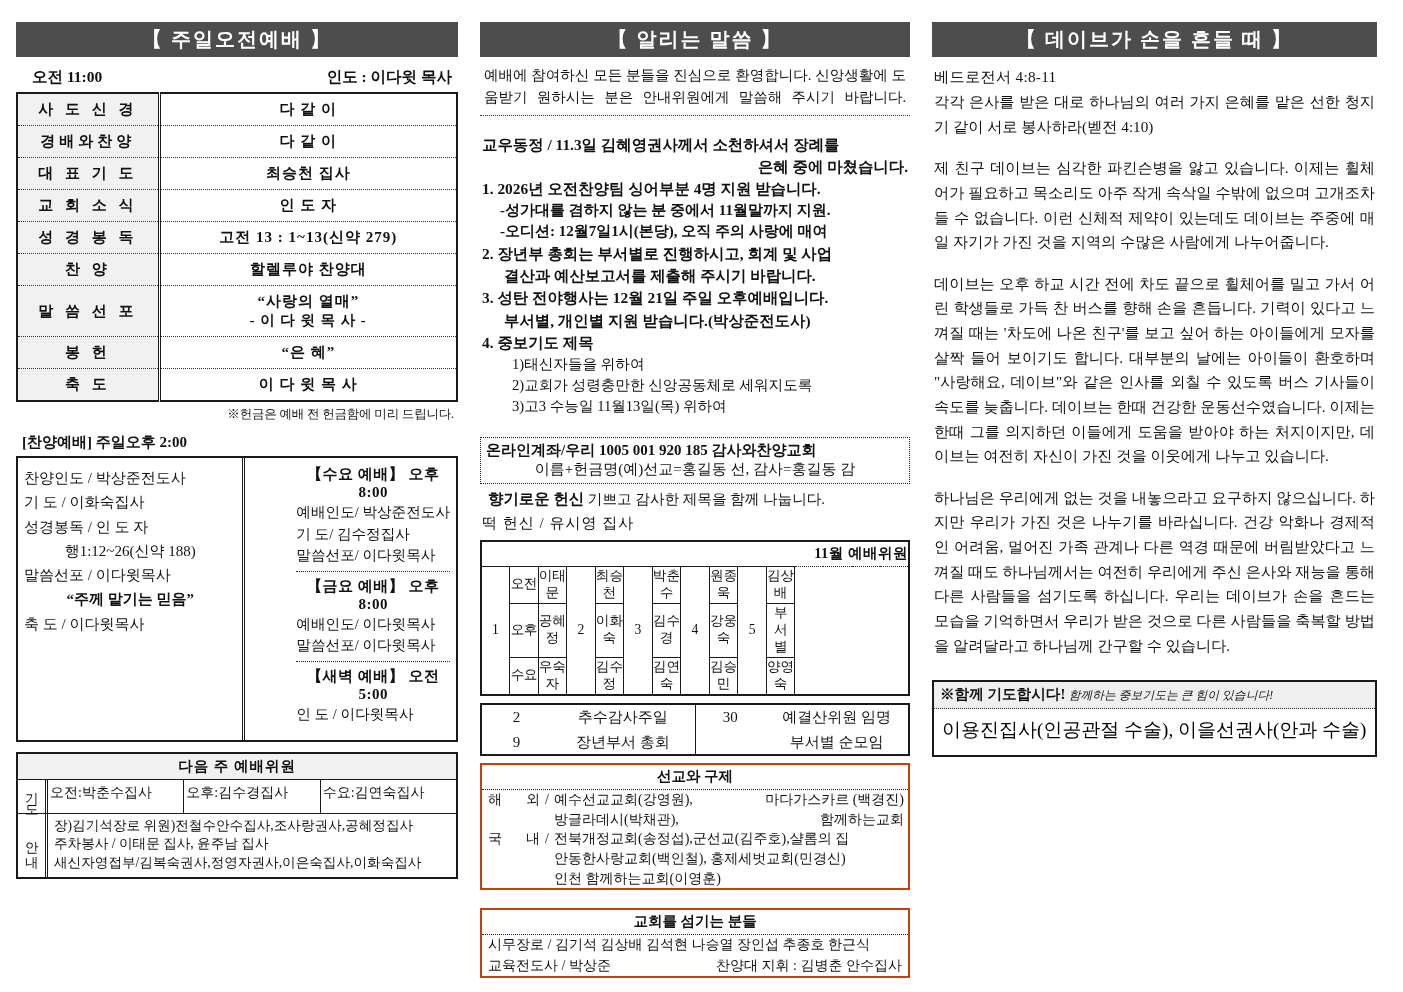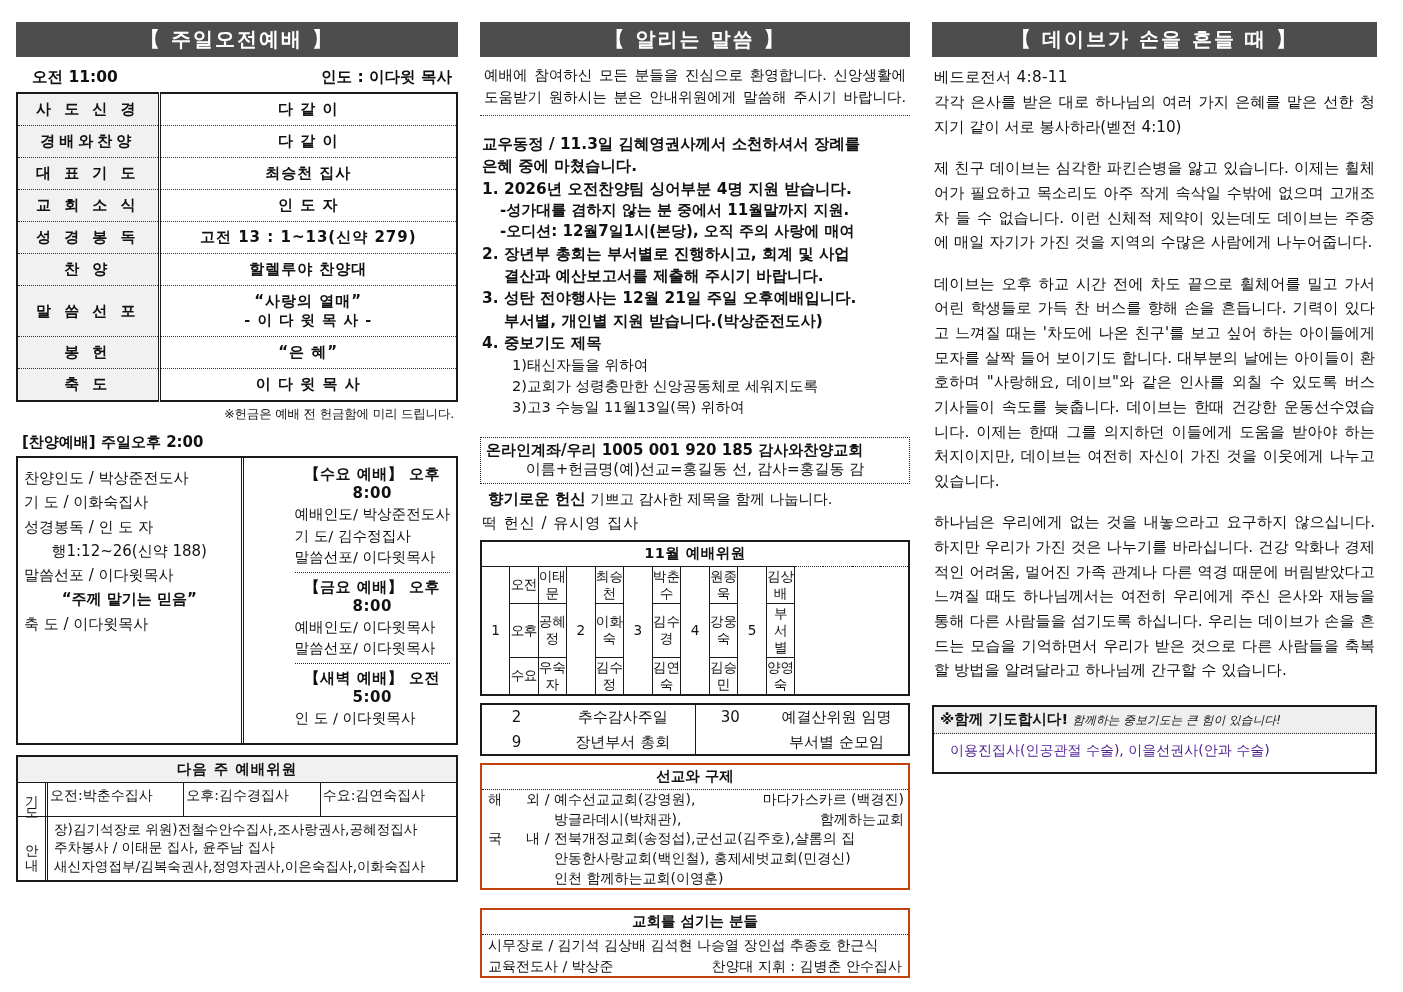--- a/index.html
+++ b/index.html
@@ -10,20 +10,21 @@
   body {
     width: 1403px; height: 992px;
     font-family: "DejaVu Sans", "Liberation Sans", sans-serif;
     color: #111111;
     overflow: hidden;
   }
   .page {
     position: relative;
     width: 1114px; height: 992px;
     padding: 0;
+    font-family: Liberation Serif, serif;
   }
   .cols {
     display: flex;
     width: 1403px; height: 992px;
     padding: 22px 16px 8px 16px;
     gap: 22px;
   }
   .col { position: relative; }
   .col-left  { width: 442px; }
   .col-mid   { width: 430px; }
@@ -168,21 +169,21 @@
     padding: 7px 4px 6px 4px;
     border-bottom: 1px dotted #333;
   }
   .ann-block { padding: 18px 2px 6px 2px; }
   .ann-line {
     font-size: 15.4px;
     font-weight: bold;
     line-height: 1.42;
     white-space: nowrap;
   }
-  .ann-line.ctr { text-align: left; }
+  .ann-line.ctr { text-align: right; }
   .ann-item {
     font-size: 15.4px;
     font-weight: bold;
     line-height: 1.44;
     white-space: nowrap;
   }
   .ann-sub {
     font-size: 15px;
     font-weight: bold;
     line-height: 1.44;
@@ -214,21 +215,21 @@
   .offer-l2 { font-size: 15px; padding: 3px 0 7px 2px; letter-spacing: 1px;}
 
   table.grid {
     width: 100%;
     border-collapse: collapse;
     border: 2px solid #1a1a1a;
     table-layout: fixed;
     margin-bottom: 7px;
   }
   table.grid th.gtitle {
-    font-size: 14.5px; font-weight: bold; text-align: center;
+    font-size: 14.5px; font-weight: bold; text-align: right;
     padding: 2px 0 3px 0;
     border-bottom: 1px dotted #222;
     letter-spacing: 0.5px;
   }
   table.grid td {
     font-size: 13.6px;
     text-align: center;
     border: 1px solid #1a1a1a;
     padding: 1px 0;
     line-height: 1.25;
@@ -285,23 +286,23 @@
   .pray-head {
     background: #efefef;
     border-bottom: 1px dotted #222;
     padding: 3px 6px 4px 6px;
     font-size: 13.6px;
     white-space: nowrap;
   }
   .pray-head b { font-size: 14.6px; }
   .pray-head i { font-size: 11.8px; font-style: italic; }
   .pray-body {
-    padding: 8px 8px 12px 16px;
-    font-size: 14px;
-    color: #4c1d95;
+    padding: 8px 8px 12px 8px;
+    font-size: 19px;
+    color: #000000;
     white-space: nowrap;
   }
 </style>
 </head>
 <body>
 
 <div class="page">
  <div class="cols">
 
   <div class="col col-left">

